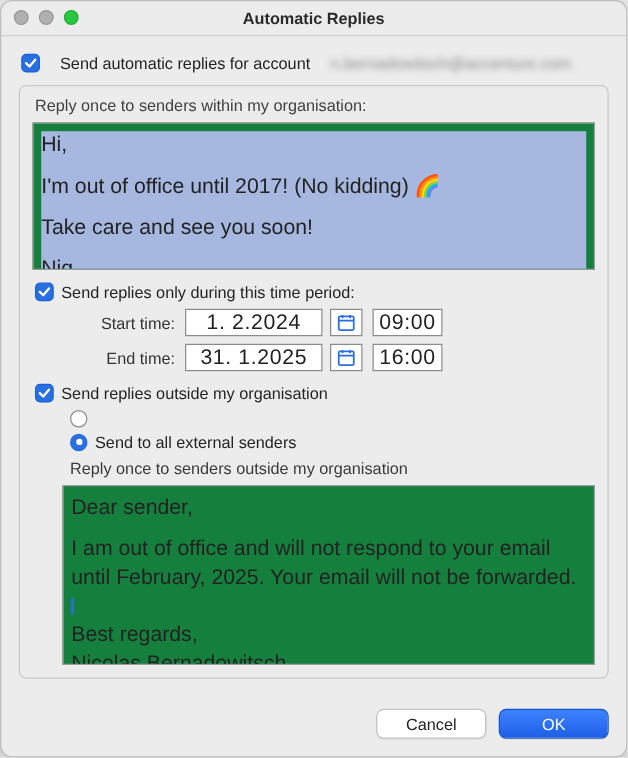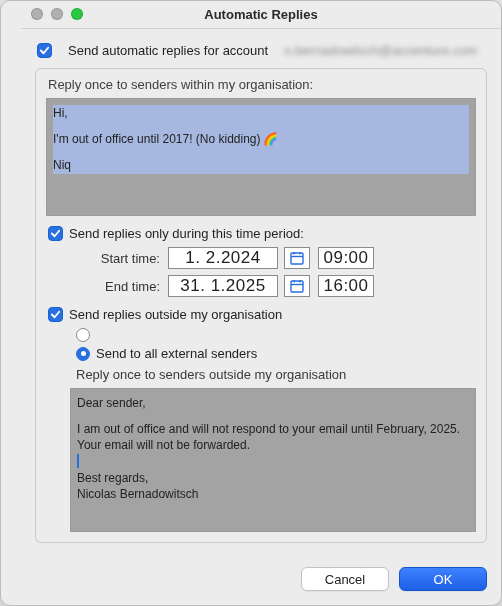--- a/index.html
+++ b/index.html
@@ -14,21 +14,20 @@
   }
   .window {
     width: 502px;
     height: 606px;
     background: #ececec;
     border: 1px solid #bdbdbd;
     border-radius: 10px;
     display: flex;
     flex-direction: column;
     box-shadow: 0 4px 18px rgba(0,0,0,0.25);
-    padding-left: 20px;
   }
   .titlebar {
     height: 28px;
     display: flex;
     align-items: center;
     justify-content: center;
     position: relative;
     border-bottom: 1px solid #d0d0d0;
   }
   .traffic {
@@ -73,23 +72,23 @@
     padding: 8px 10px 10px 10px;
     background: #ececec;
   }
   .group-label {
     color: #404040;
     margin: 0 0 6px 2px;
   }
   .msgbox {
     width: 100%;
     border: 1px solid #9b9b9b;
-    background: #a3a3a3;
+    background: #15803d;
     font-family: Helvetica, Arial, sans-serif;
-    font-size: 12px;
+    font-size: 17px;
     line-height: 1.35;
     color: #222;
   }
   .msg-inner {
     padding: 6px 6px;
   }
   .msg-internal {
     height: 118px;
     overflow: hidden;
   }
@@ -236,20 +235,21 @@
 
     <div class="group">
 
       <div class="group-label">Reply once to senders within my organisation:</div>
 
       <div class="msgbox msg-internal">
         <div class="msg-inner">
           <span class="msg-sel">
             <p>Hi,</p>
             <p>I'm out of office until 2017! (No kidding) 🌈</p>
+            <p>Take care and see you soon!</p>
             <p>Niq</p>
           </span>
         </div>
       </div>
 
       <div class="check-row">
         <span class="chk">
           <svg viewBox="0 0 12 12">
               <path d="M2 6 L5 9 L10 3" stroke="#fff" stroke-width="2" fill="none" stroke-linecap="round" stroke-linejoin="round"></path>
             </svg>

